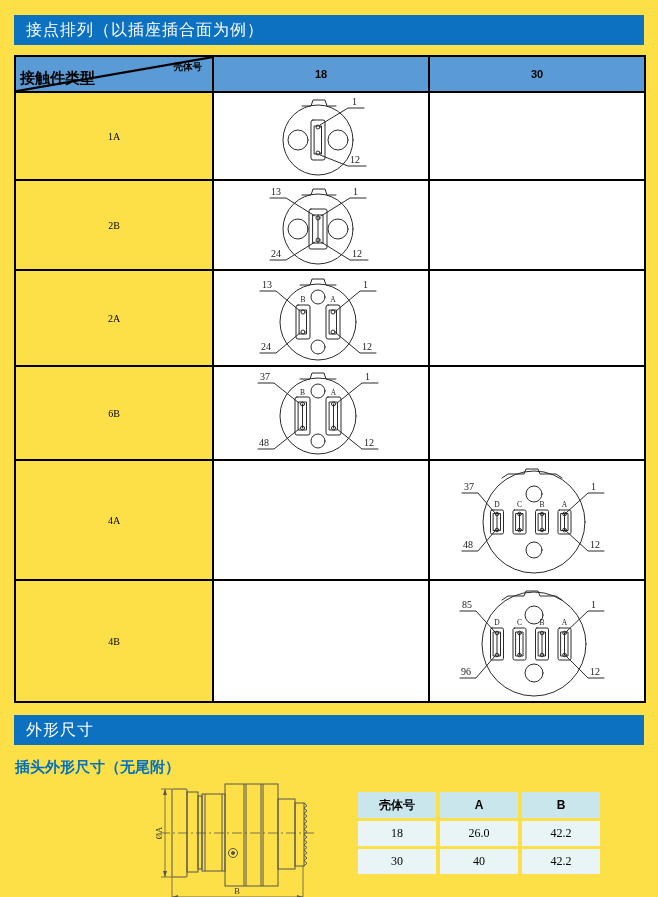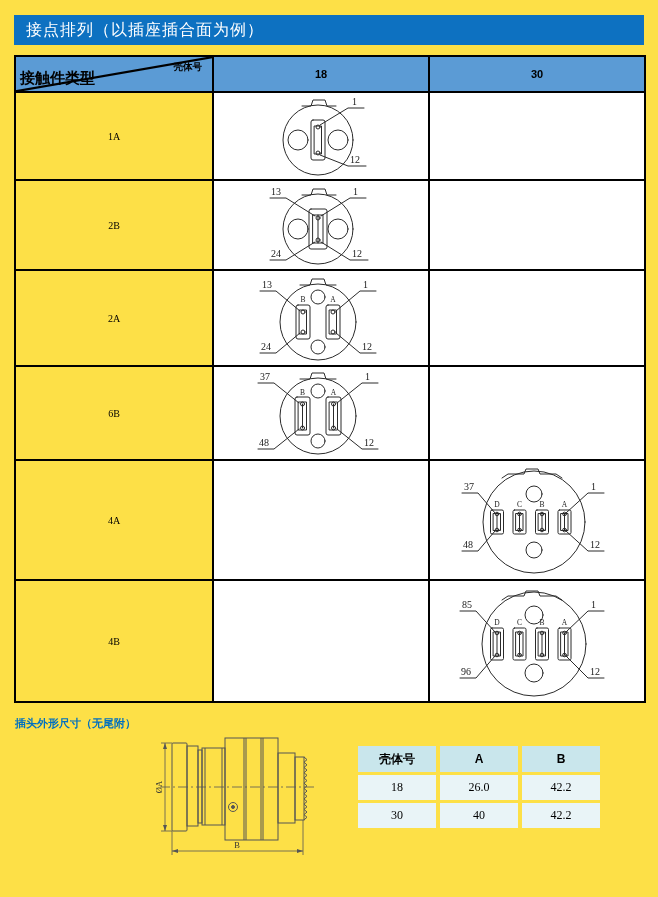--- a/index.html
+++ b/index.html
@@ -20,21 +20,21 @@
           #000 calc(50% + .8px), transparent calc(50% + 1.8px));}
   .corner-top{position:absolute;top:4px;right:10px;font-weight:bold;font-size:9.5px;}
   .corner-bottom{position:absolute;bottom:3px;left:4px;font-weight:bold;font-size:15px;}
   td.type-cell{font-family:"Liberation Serif",serif;font-size:10px;}
   td.diag-cell{background:#fff;}
   .diag{display:block;margin:0 auto;}
   .diag .ln{stroke:#2b2b2b;fill:none;stroke-width:1;stroke-linejoin:round;stroke-linecap:round;}
   .diag text{font-family:"Liberation Serif",serif;font-size:10px;fill:#1a1a1a;stroke:none;}
   .diag text.ltr{font-size:7.5px;text-anchor:middle;}
 
-  .subsection-title{color:#0070c0;font-weight:bold;font-size:11px;margin:13px 0 0 15px;}
+  .subsection-title{color:#0070c0;font-weight:bold;font-size:15px;margin:13px 0 0 15px;}
 
   .bottom-row{display:flex;align-items:flex-start;padding-left:140px;margin-top:2px;}
   .outline-svg .ln{stroke:#555;fill:none;stroke-width:1;}
   .outline-svg .dim{stroke:#555;stroke-width:.8;}
   .outline-svg .arr{fill:#555;stroke:none;}
   .outline-svg text{font-family:"Liberation Serif",serif;font-size:8.5px;fill:#333;}
 
   table.dim-table{border-collapse:separate;border-spacing:4px 3px;margin:10px 0 0 14px;}
   table.dim-table th{background:#c9e6ec;width:76px;height:24px;font-size:12px;
         font-weight:bold;text-align:center;}
@@ -272,20 +272,21 @@
           <text x="32" y="27">85</text>
           <text x="161" y="27">1</text>
           <text x="31" y="94">96</text>
           <text x="160" y="94">12</text>
         </svg>
       </td>
     </tr>
   </tbody>
     </table>
 
+  <div class="section-bar" style="margin-top:12px">外形尺寸</div>
 
   <div class="subsection-title">插头外形尺寸（无尾附）</div>
 
   <div class="bottom-row">
 
     <svg class="outline-svg" width="200" height="132" viewBox="0 0 200 132">
 
       <line class="dim" x1="20" y1="54" x2="176" y2="54" stroke-dasharray="10 3 2 3"></line>
 
       <g class="ln">

